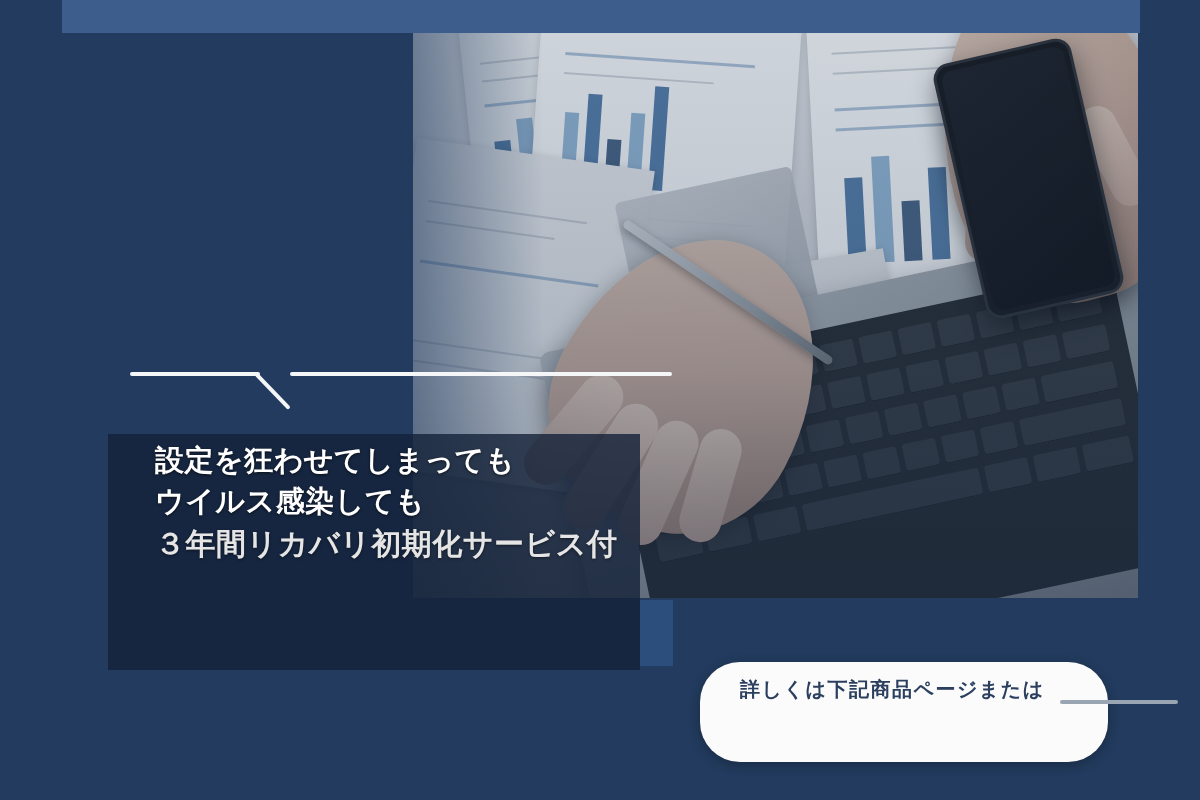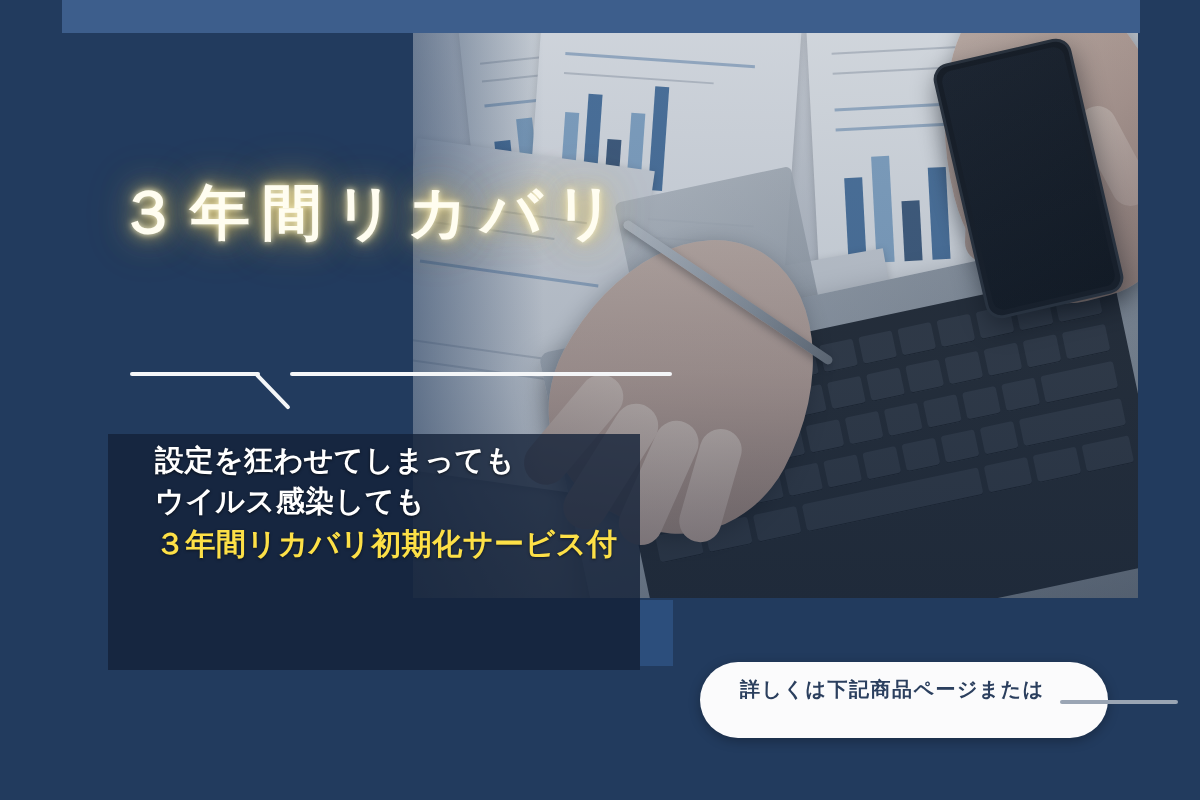--- a/index.html
+++ b/index.html
@@ -172,29 +172,29 @@
   .copy-line{
     display:block;
     font-size:29px;
     line-height:41px;
     font-weight:700;
     color:#ffffff;
     letter-spacing:.5px;
     text-shadow:0 1px 3px rgba(0,0,0,.65);
   }
   .copy-line.accent{
-    color:#fde047;
+    color:#e5e5e5;
     font-size:30px;
     line-height:44px;
     text-shadow:0 1px 3px rgba(0,0,0,.5);
   }
 
   
   .callout{
-    position:absolute;left:700px;top:662px;width:408px;height:76px;
+    position:absolute;left:700px;top:662px;width:408px;height:100px;
     background:#fbfbfc;border-radius:40px;z-index:8;
     box-shadow:0 3px 12px rgba(0,0,0,.28);
   }
   .callout-text{
     position:absolute;left:40px;top:14px;right:24px;
     text-align:left;
   }
   .callout-line{
     display:block;
     font-size:20px;line-height:26px;font-weight:700;
@@ -349,21 +349,20 @@
       <div class="phone">
         <div class="phone-screen"></div>
       </div>
 
       <div class="photo-tint"></div>
       <div class="photo-fade"></div>
     </div>
   </div>
 
   <div class="headline">
-    <span class="hl-line">３年間リカバリ</span>
   </div>
 
   <div class="bracket">
     <div class="br-seg br-left"></div>
     <div class="br-seg br-diag"></div>
     <div class="br-seg br-right"></div>
   </div>
 
   <div class="copy-panel"></div>
   <div class="panel-accent"></div>

